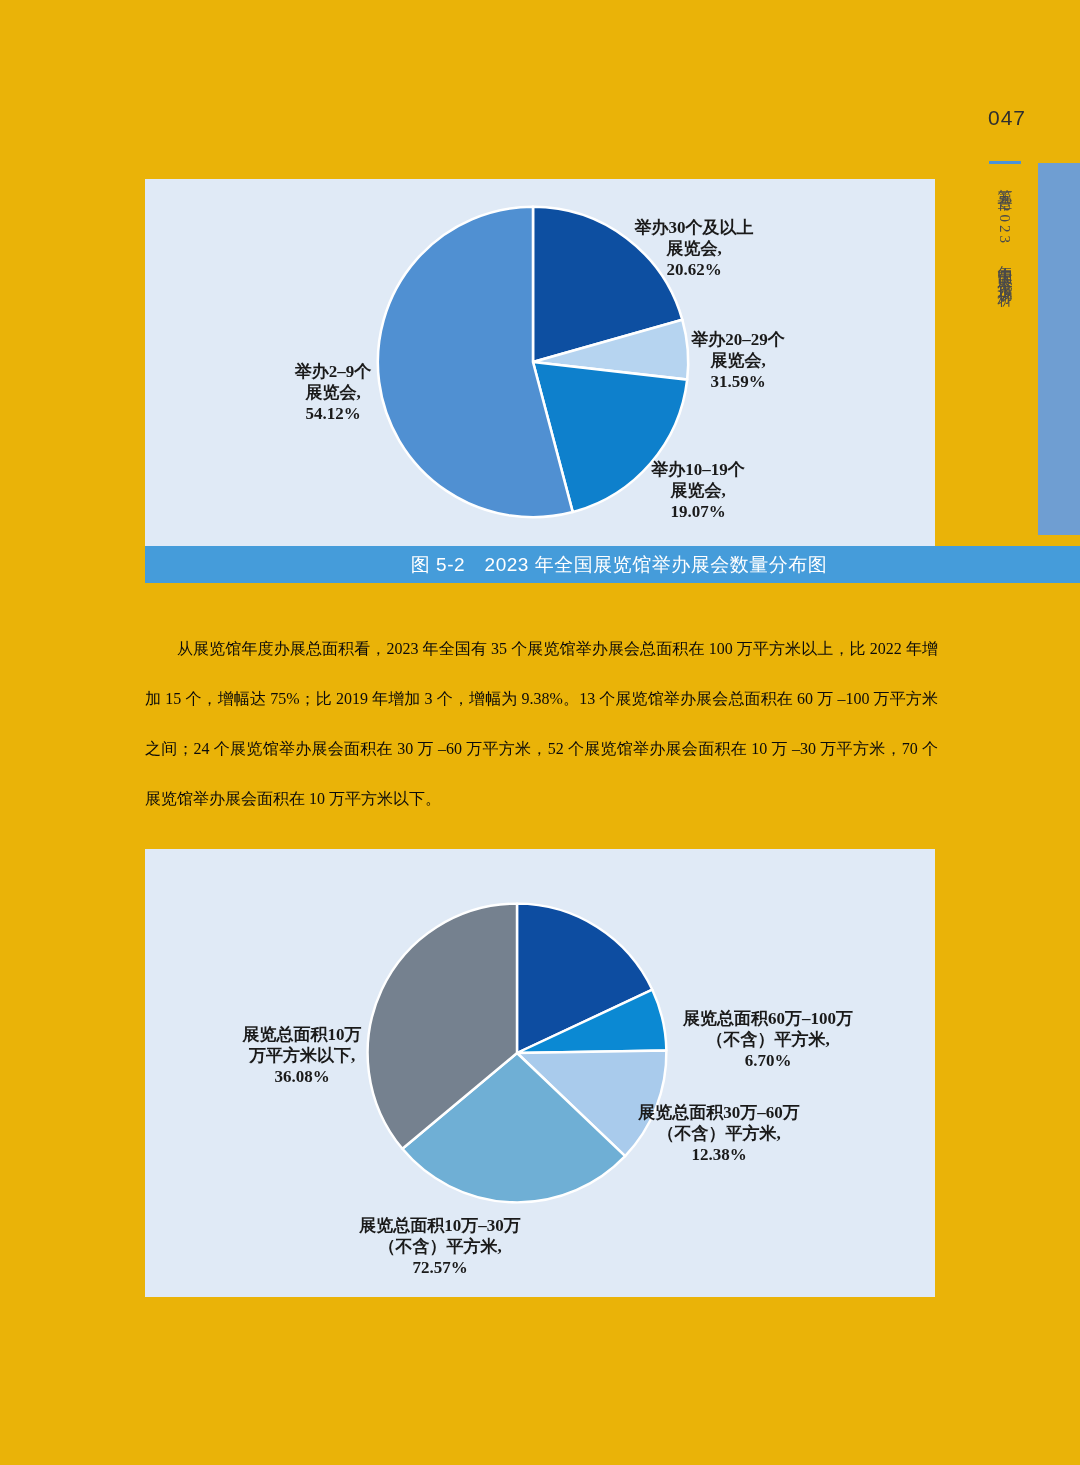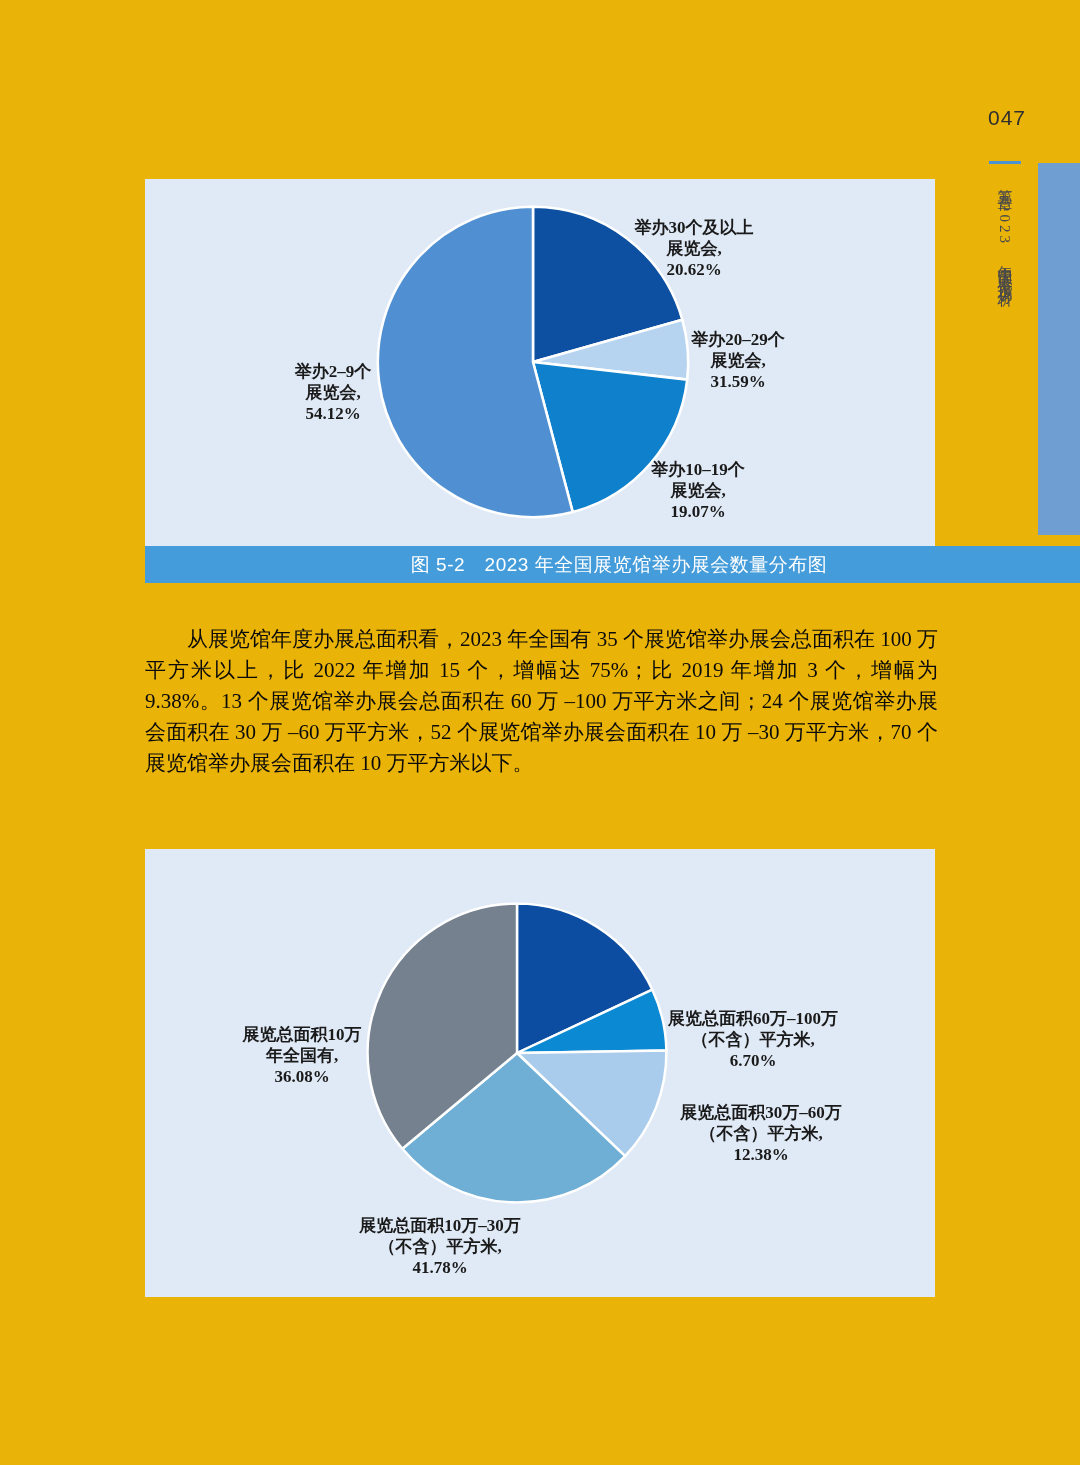--- a/index.html
+++ b/index.html
@@ -78,22 +78,22 @@
     font-size: 17px;
     line-height: 21px;
     font-weight: bold;
     color: #1A1A1A;
     white-space: nowrap;
   }
   .body-text {
     position: absolute;
     left: 145px; top: 624px;
     width: 793px;
-    font-size: 21px;
-    line-height: 31px;
+    font-size: 16px;
+    line-height: 50px;
     text-align: justify;
     text-indent: 2em;
     color: #0b0b0b;
   }
 </style>
 </head>
 <body>
 
 <div class="page">
 
@@ -140,36 +140,36 @@
   <section class="figure" id="fig2">
     <div class="chart-area">
       <svg id="pie2" class="pie-svg" viewBox="0 0 200 200">
           <path d="M100 100L100.00 3.00A97 97 0 0 1 187.87 58.92Z" fill="#0D4DA1" stroke="#ffffff" stroke-width="1.6" stroke-linejoin="round"></path>
           <path d="M100 100L187.87 58.92A97 97 0 0 1 196.99 98.42Z" fill="#0B89D3" stroke="#ffffff" stroke-width="1.6" stroke-linejoin="round"></path>
           <path d="M100 100L196.99 98.42A97 97 0 0 1 170.21 166.93Z" fill="#A9CBEC" stroke="#ffffff" stroke-width="1.6" stroke-linejoin="round"></path>
           <path d="M100 100L170.21 166.93A97 97 0 0 1 25.57 162.21Z" fill="#6FAFD5" stroke="#ffffff" stroke-width="1.6" stroke-linejoin="round"></path>
           <path d="M100 100L25.57 162.21A97 97 0 0 1 100.00 3.00Z" fill="#75818F" stroke="#ffffff" stroke-width="1.6" stroke-linejoin="round"></path>
         </svg>
 
-      <div class="plabel" style="left:608px;top:159px">
+      <div class="plabel" style="left:623px;top:159px">
         <div>展览总面积60万–100万</div>
         <div>（不含）平方米,</div>
         <div>6.70%</div>
       </div>
-      <div class="plabel" style="left:616px;top:253px">
+      <div class="plabel" style="left:574px;top:253px">
         <div>展览总面积30万–60万</div>
         <div>（不含）平方米,</div>
         <div>12.38%</div>
       </div>
       <div class="plabel" style="left:295px;top:366px">
         <div>展览总面积10万–30万</div>
         <div>（不含）平方米,</div>
-        <div>41.78%</div>
+        <div>72.57%</div>
       </div>
       <div class="plabel" style="left:157px;top:175px">
         <div>展览总面积10万</div>
-        <div>年全国有,</div>
+        <div>万平方米以下,</div>
         <div>36.08%</div>
       </div>
     </div>
   </section>
 
 </div>
 
 </body></html>

